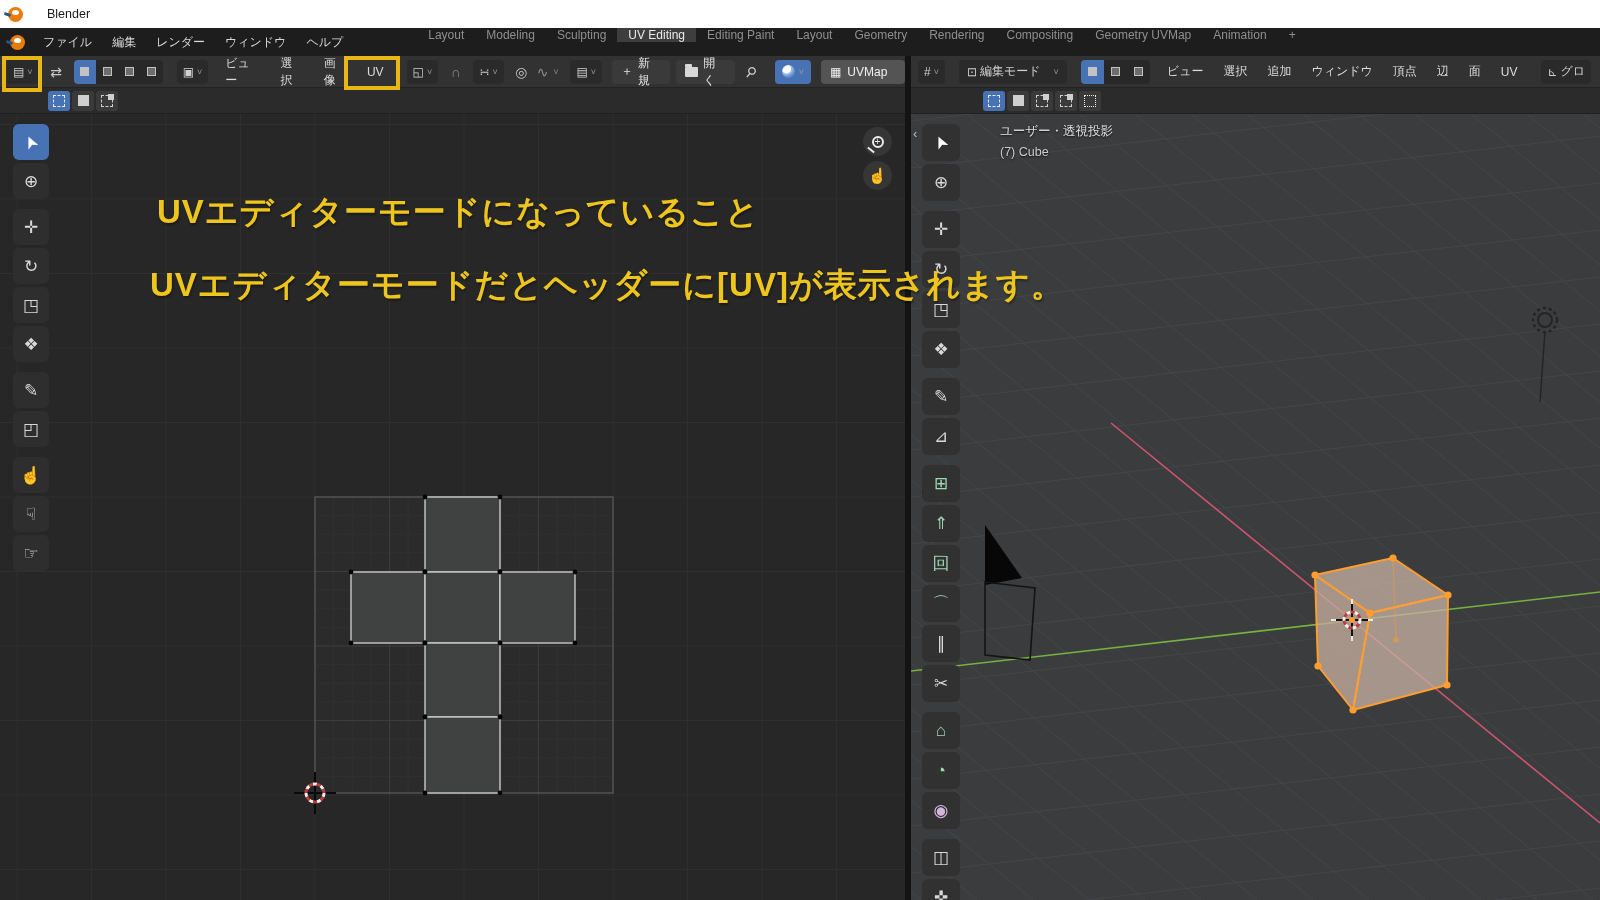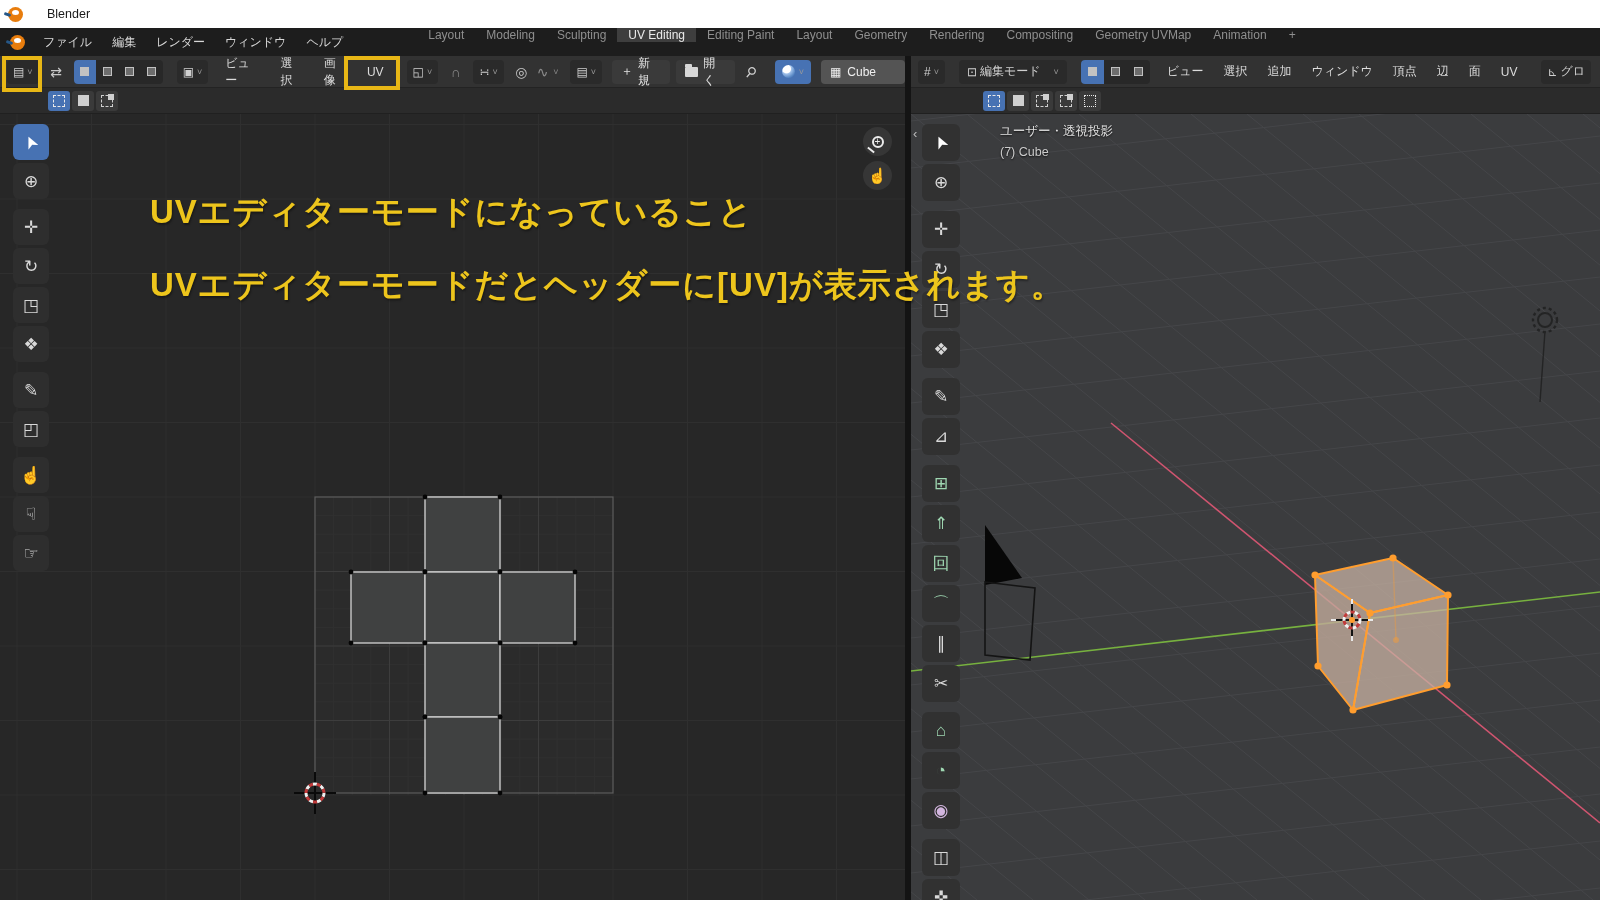--- a/index.html
+++ b/index.html
@@ -176,21 +176,21 @@
         <span class="folder"></span>
         <span>開く</span>
       </div>
       <span class="pin">⚲</span>
       <div class="linkbtn">
         <span class="ball"></span>
         <span class="chev">˅</span>
       </div>
       <div class="field">
         <span>▦</span>
-        <span>Cube</span>
+        <span>UVMap</span>
       </div>
     </div>
 
     <div class="toolrow">
       <div class="mrow" style="margin-left:48px">
         <div class="mbtn active">
             <span class="dash"></span>
           </div>
         <div class="mbtn">
             <span class="solid"></span>
@@ -584,14 +584,14 @@
       </div>
 
       <span class="vp-label" style="left:89px; top:9px;">ユーザー・透視投影</span>
       <span class="vp-label sub" style="left:89px; top:31px;">(7) Cube</span>
     </div>
   </div>
 </div>
 
 <div class="ybox" style="left:2px; top:56px; width:40px; height:36px;"></div>
 <div class="ybox" style="left:344px; top:56px; width:56px; height:34px;"></div>
-<div class="ann" style="left:150px; top:190px;">UVエディターモードになっていること</div>
+<div class="ann" style="left:157px; top:190px;">UVエディターモードになっていること</div>
 <div class="ann" style="left:150px; top:263px;">UVエディターモードだとヘッダーに[UV]が表示されます。</div>
 
 </body></html>

